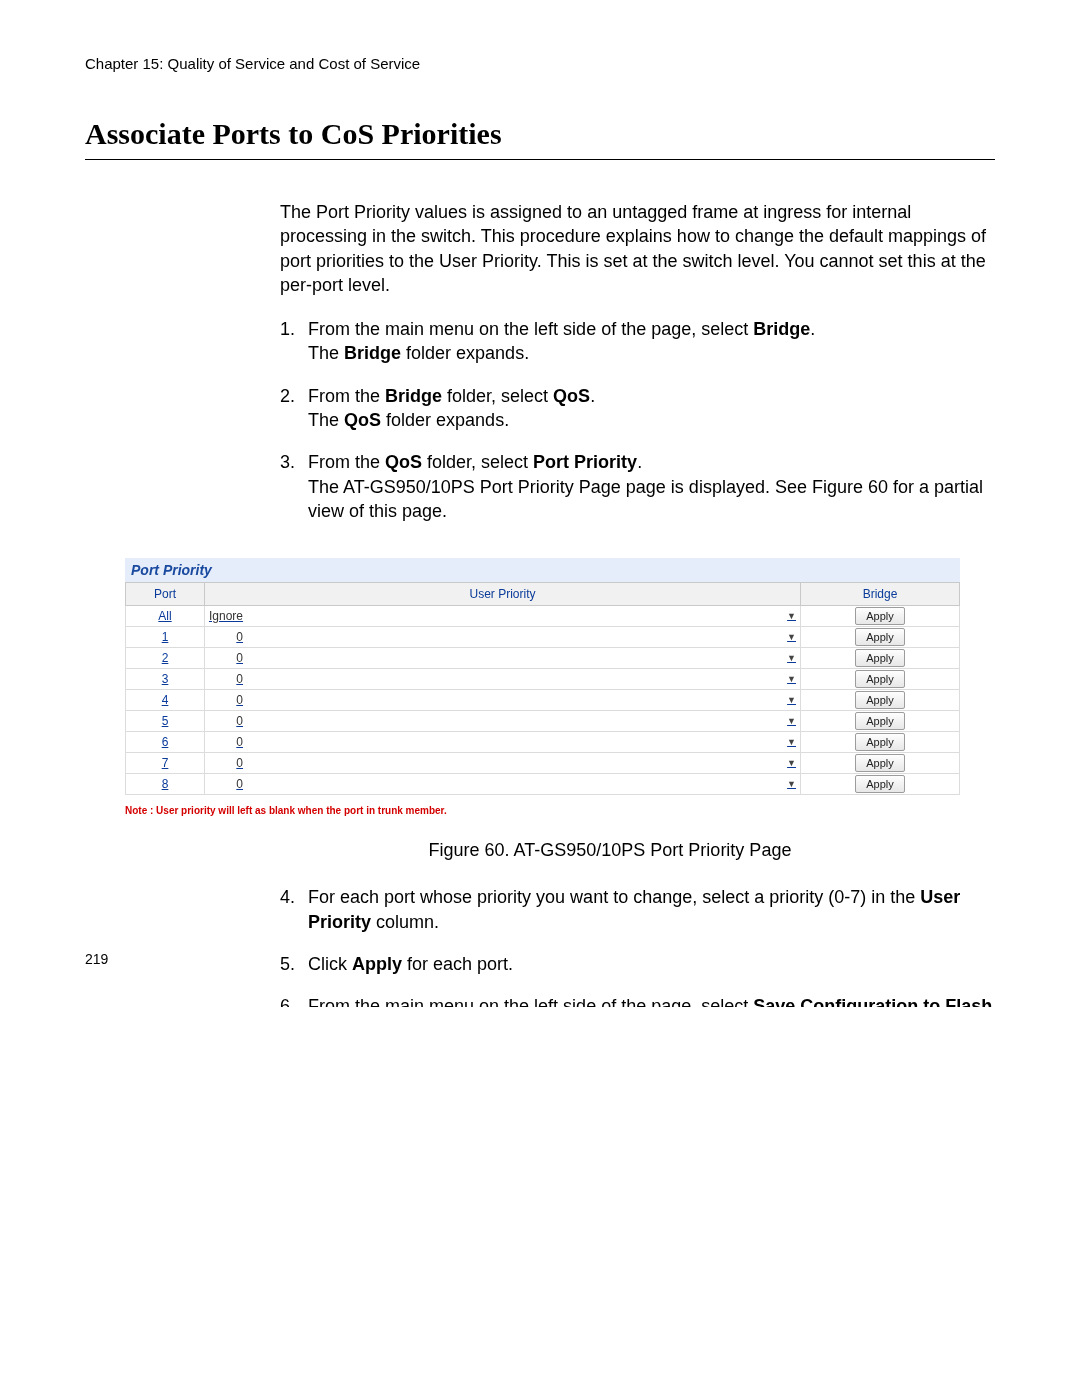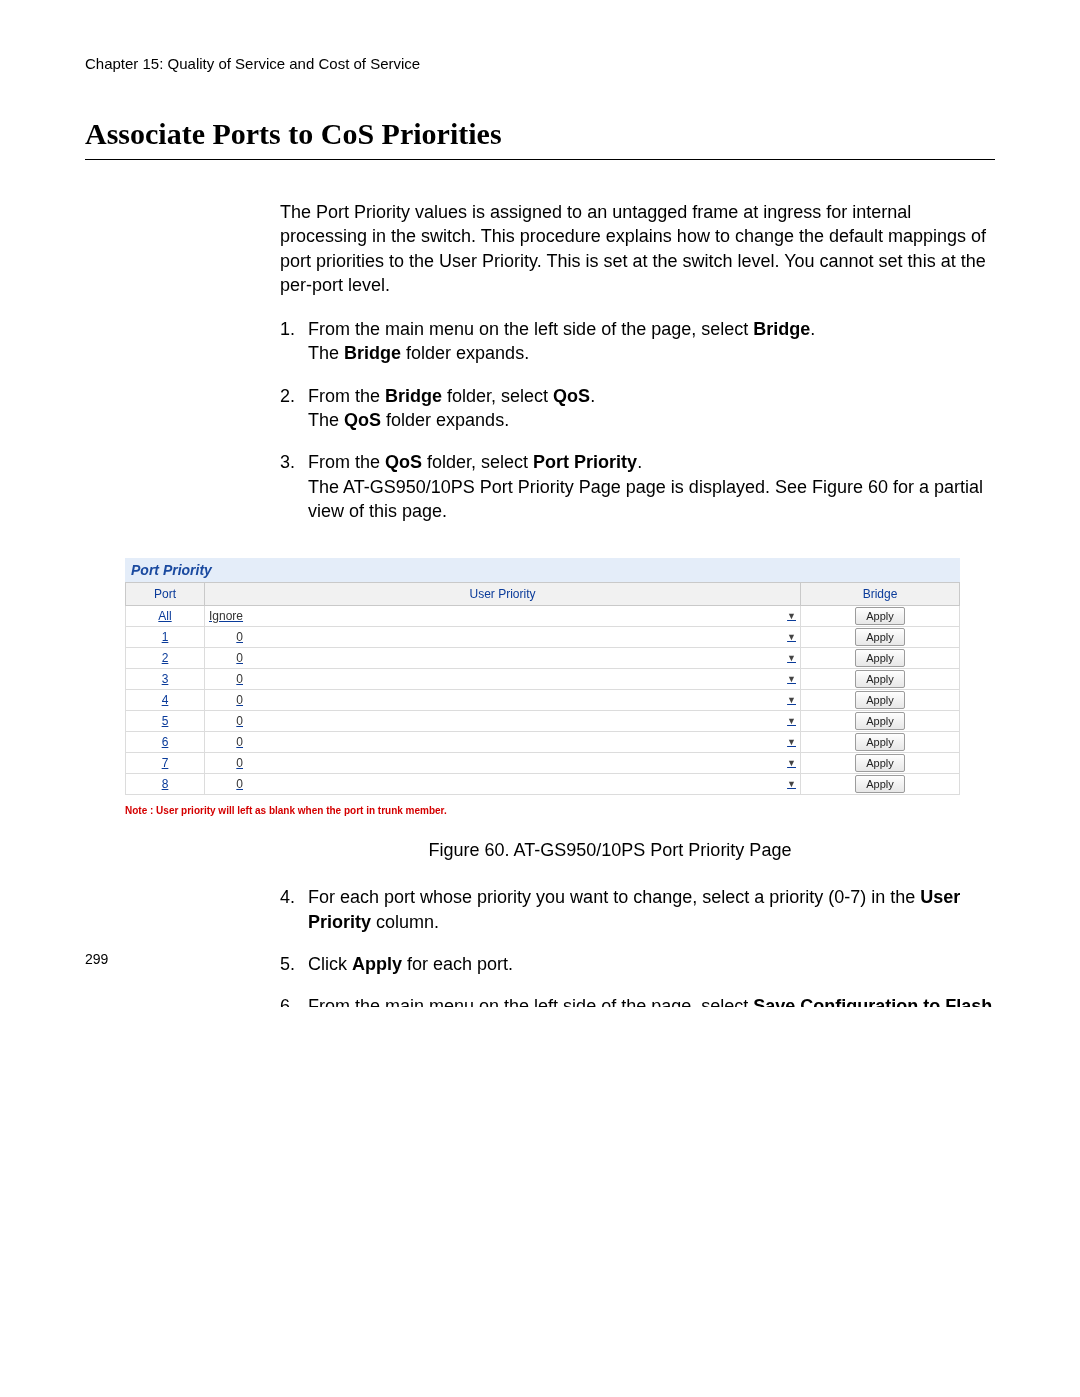--- a/index.html
+++ b/index.html
@@ -306,15 +306,15 @@
         </li>
         <li>
           <span class="num">6.</span>
           <div class="step-body">
             <div>From the main menu on the left side of the page, select <span class="bold">Save Configuration to Flash</span> to permanently save your changes.</div>
           </div>
         </li>
       </ol>
   </div>
 
-  <div class="page-number">299</div>
+  <div class="page-number">219</div>
 
 </div>
 
 </body></html>

